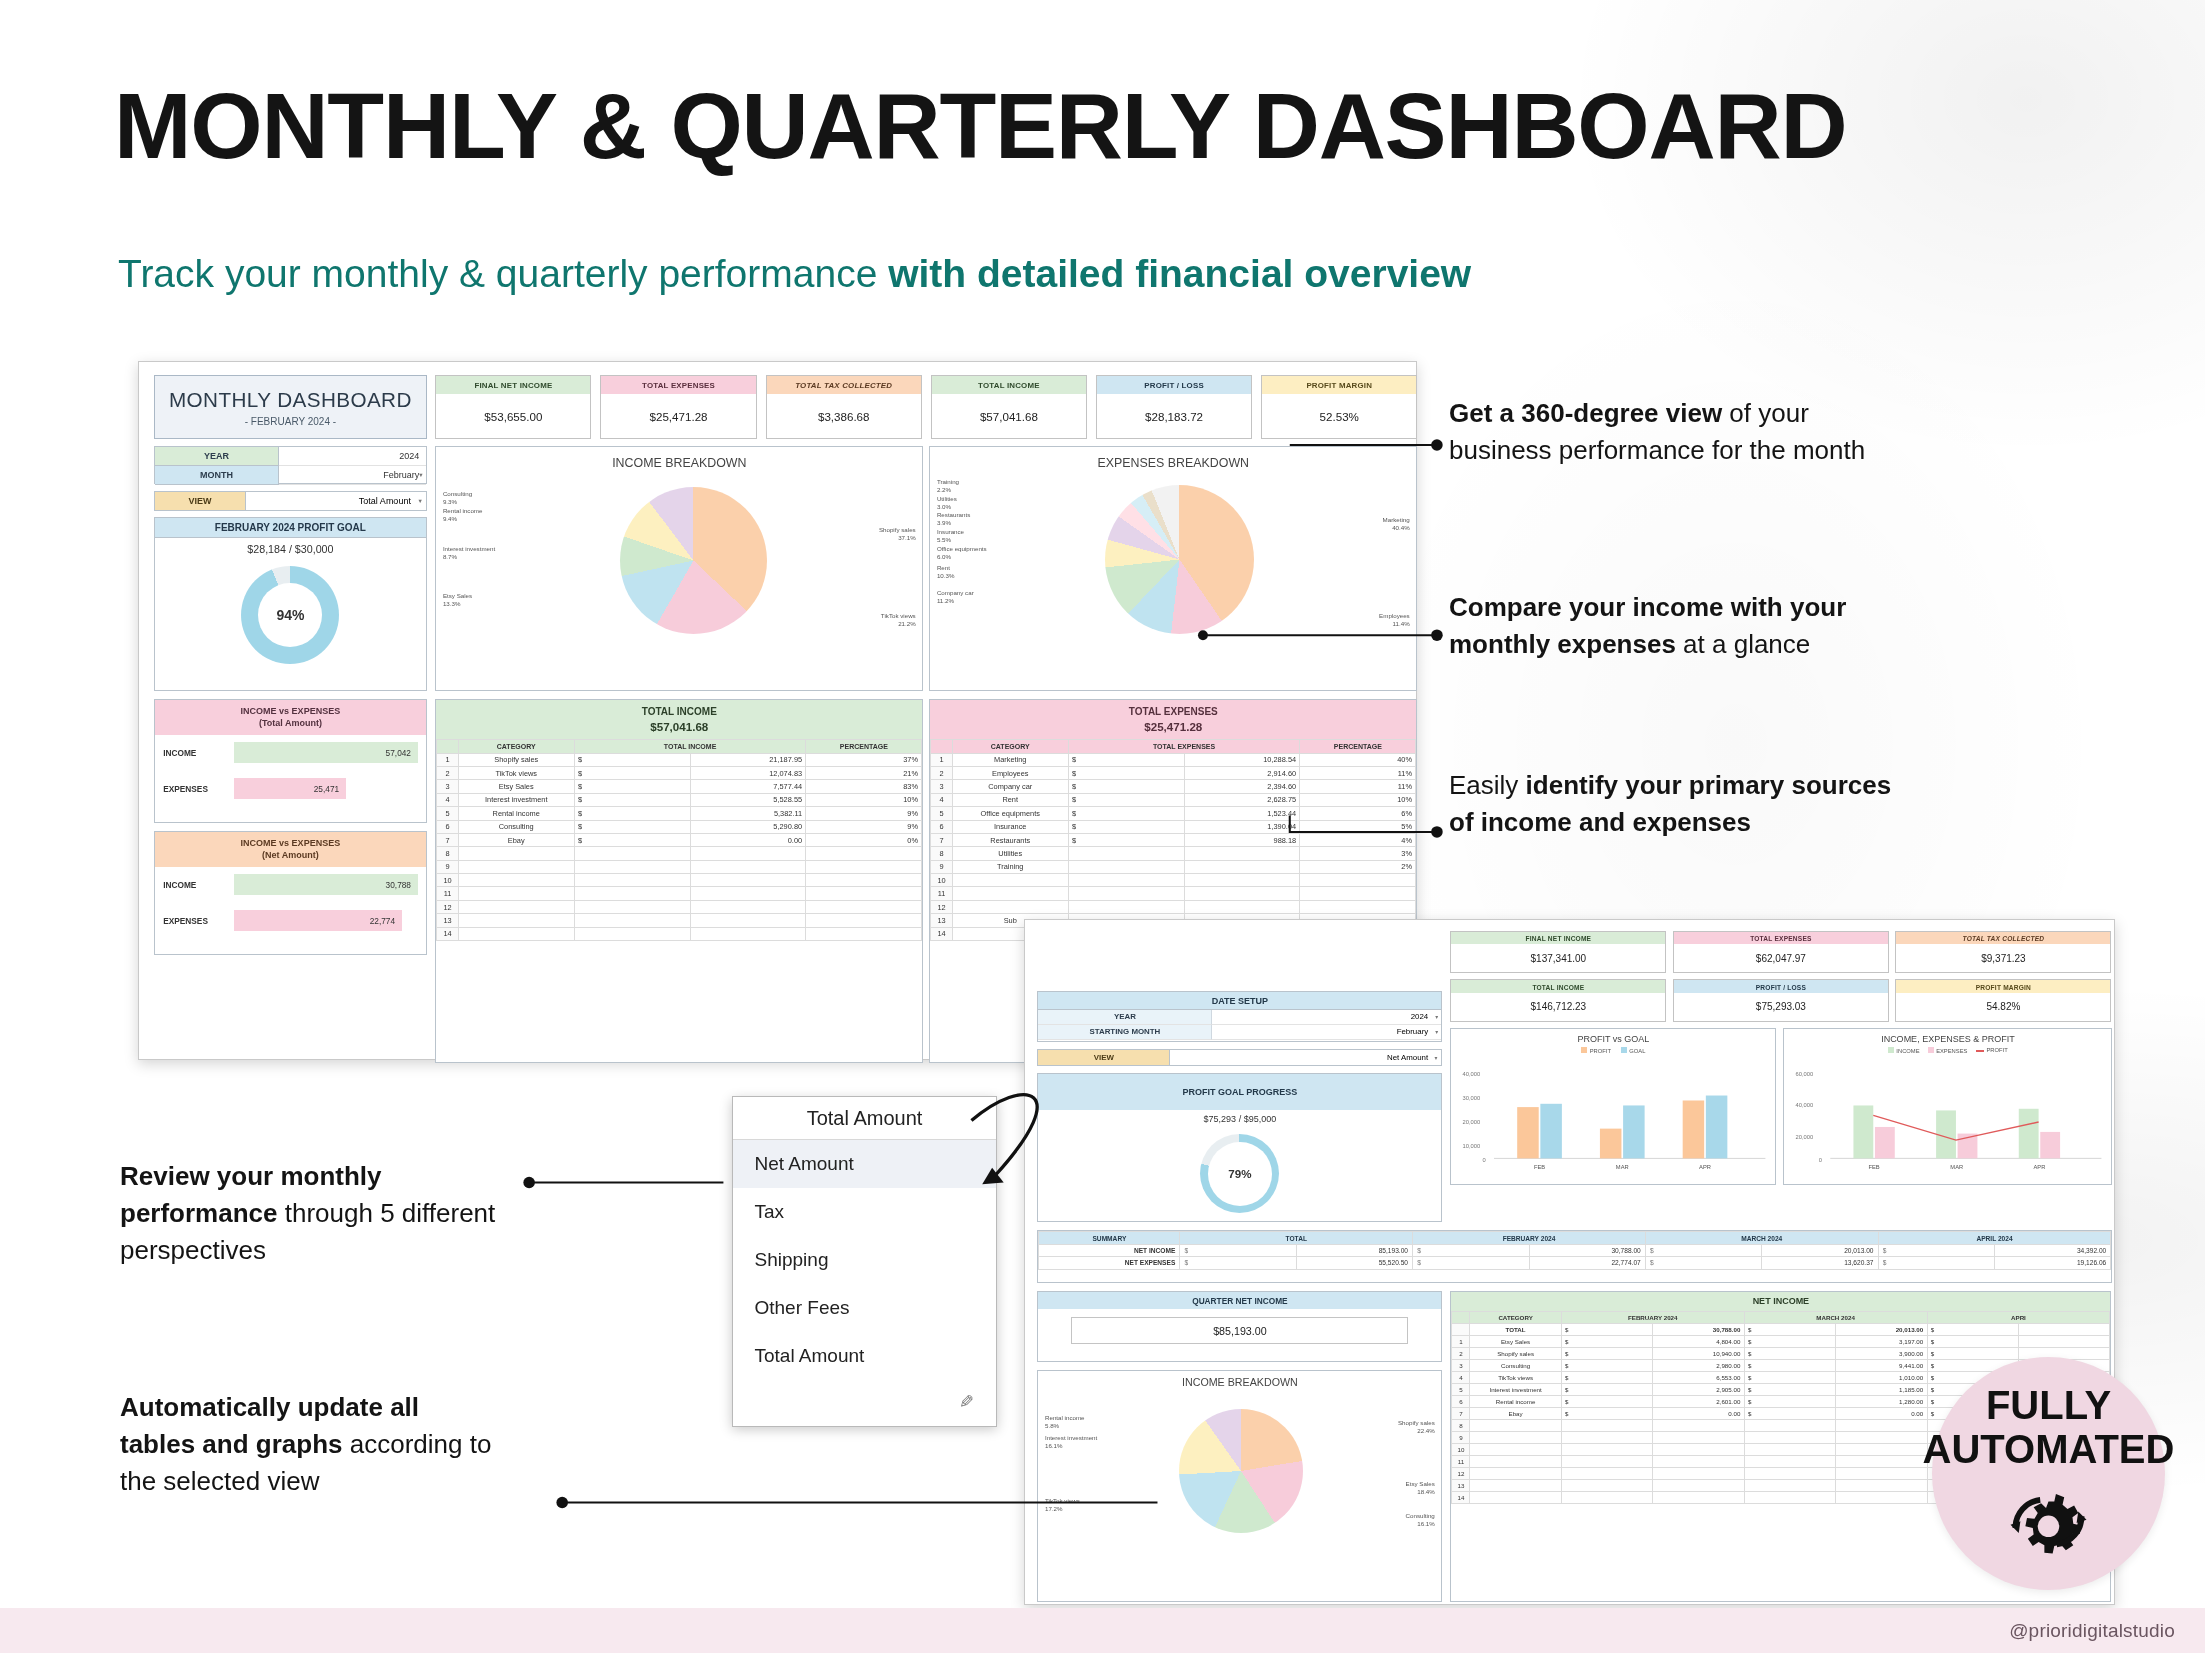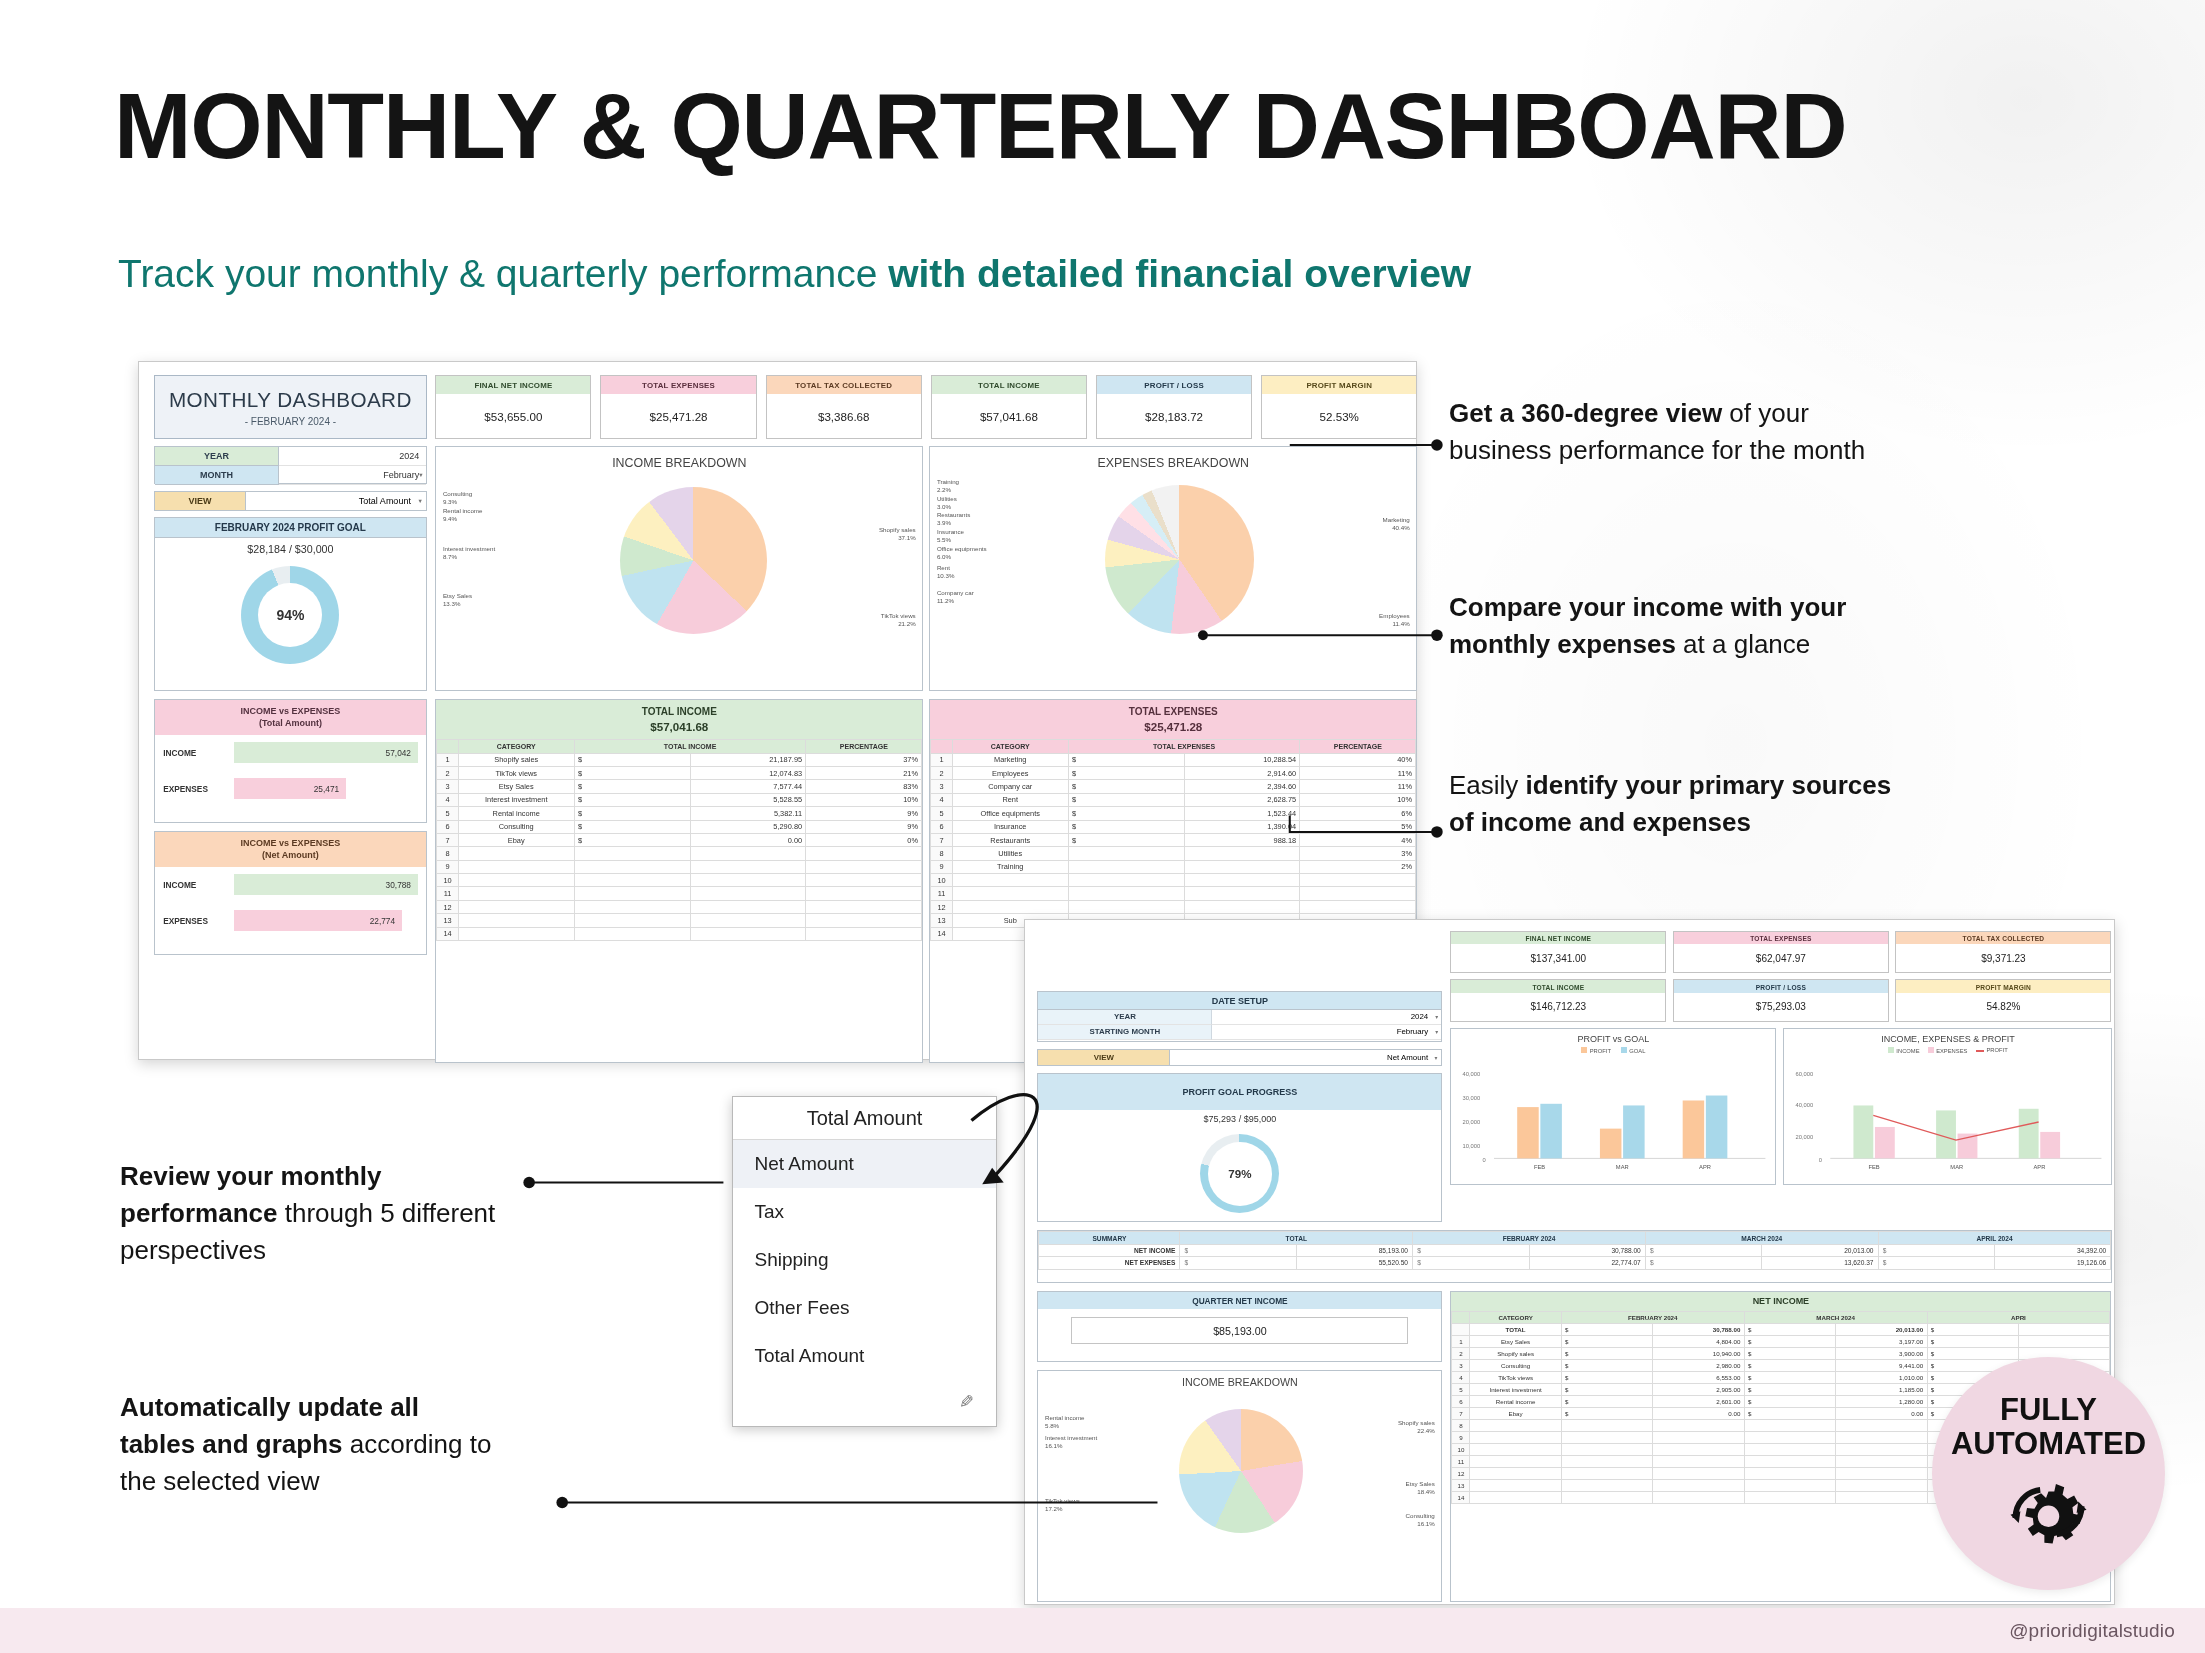--- a/index.html
+++ b/index.html
@@ -113,21 +113,21 @@
   .pie { border-radius:50%; position:absolute; }
   .lbl { position:absolute; font-size:6.2px; color:#555; line-height:1.25; white-space:nowrap;}
 
   
   .kpi-row { position:absolute; left:288px; top:5px; width:982px; height:64px; display:flex; gap:9px; }
   .kpi { flex:1; border:0.8px solid #c3c3c3; background:#fff; display:flex; flex-direction:column; }
   .kpi .kh { font-size:7.9px; font-weight:bold; text-align:center; padding:5px 0 4.1px; letter-spacing:0.2px;}
   .kpi .kv { flex:1; display:flex; align-items:center; justify-content:center; font-size:11.6px; color:#222;}
   .kh.g { background:#d9ecd7; color:#2f4a2c;}
   .kh.p { background:#f8cfdc; color:#5a2f3d;}
-  .kh.o { background:#fbd7bb; color:#5b3a22;}
+  .kh.o { background:#fbd7bb; color:#5b3a22;font-style:italic;}
   .kh.b { background:#cfe6f2; color:#23394a;}
   .kh.y { background:#fdeec2; color:#574a1c;}
 
   
   .m-tbl-income { left:288px; top:329px; width:488px; height:364px; }
   .m-tbl-exp { left:782px; top:329px; width:488px; height:364px; }
   .tbl-hd { text-align:center; font-size:10px; font-weight:bold; padding:5.8px 0 2.5px;}
   .tbl-amt { text-align:center; font-size:11.6px; font-weight:bold; padding-bottom:6.6px;}
   .tbl-hd.g, .tbl-amt.g { background:#d9ecd7; color:#2c4029;}
   .tbl-hd.p, .tbl-amt.p { background:#f8cfdc; color:#55303d;}
@@ -223,21 +223,21 @@
   .co5 { left:120px; top:1389px; width:546px;}
 
   svg.connectors { position:absolute; inset:0; width:2205px; height:1654px; pointer-events:none;}
 
   
   .badge {
     position:absolute; right:40px; bottom:64px; width:233px; height:233px; border-radius:50%;
     background:#f0d7e2; display:flex; flex-direction:column; align-items:center; justify-content:center;
     box-shadow:0 2.5px 8.3px rgba(0,0,0,0.08);
   }
-  .badge .b1 { font-size:31px; font-weight:bold; color:#111; line-height:1.12; text-align:left;}
+  .badge .b1 { font-size:40px; font-weight:bold; color:#111; line-height:1.12; text-align:left;}
   .badge .gear { margin-top:8.3px; }
 </style>
 </head>
 <body>
 
 <div class="bg-swoosh"></div>
 
 <h1 class="title">MONTHLY &amp; QUARTERLY DASHBOARD</h1>
 <div class="subtitle">
   <span>Track your monthly &amp; quarterly performance </span><b>with detailed financial overview</b>

